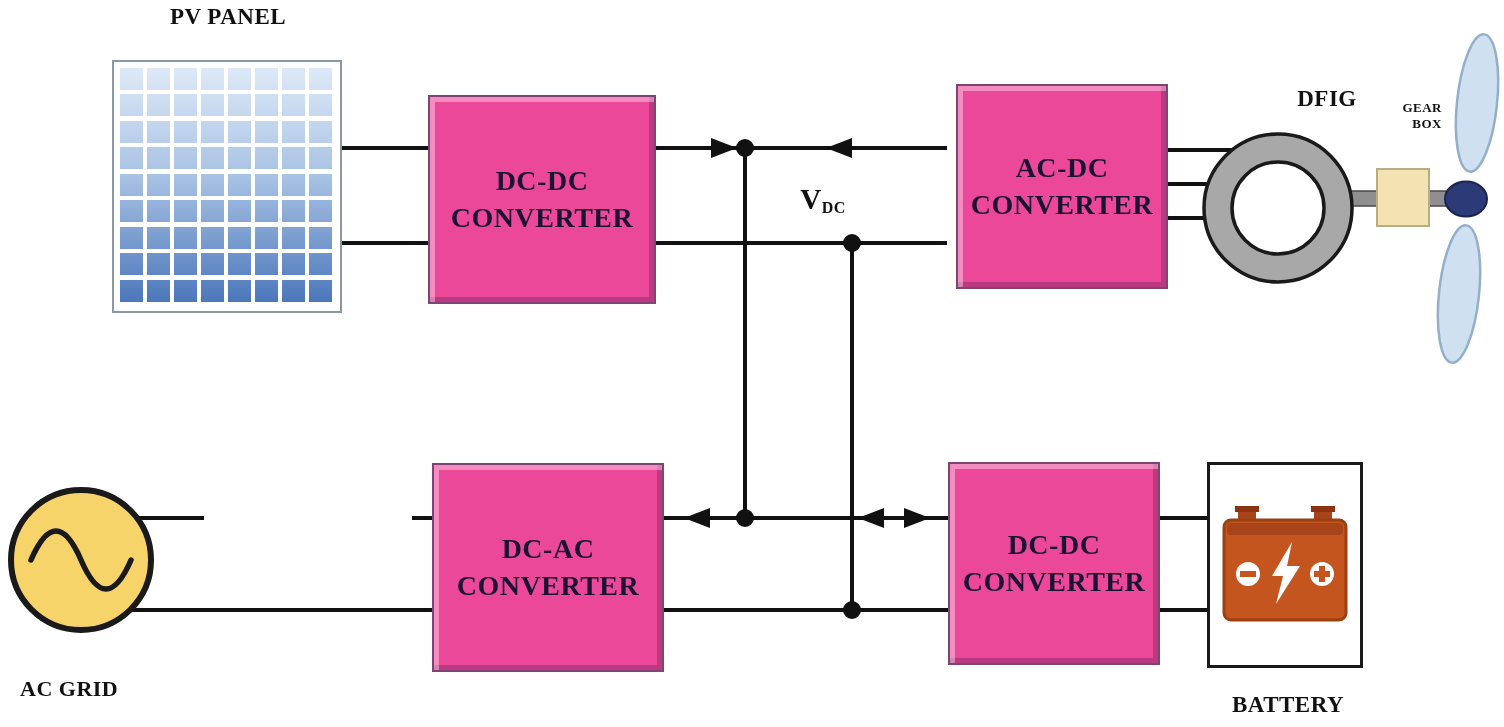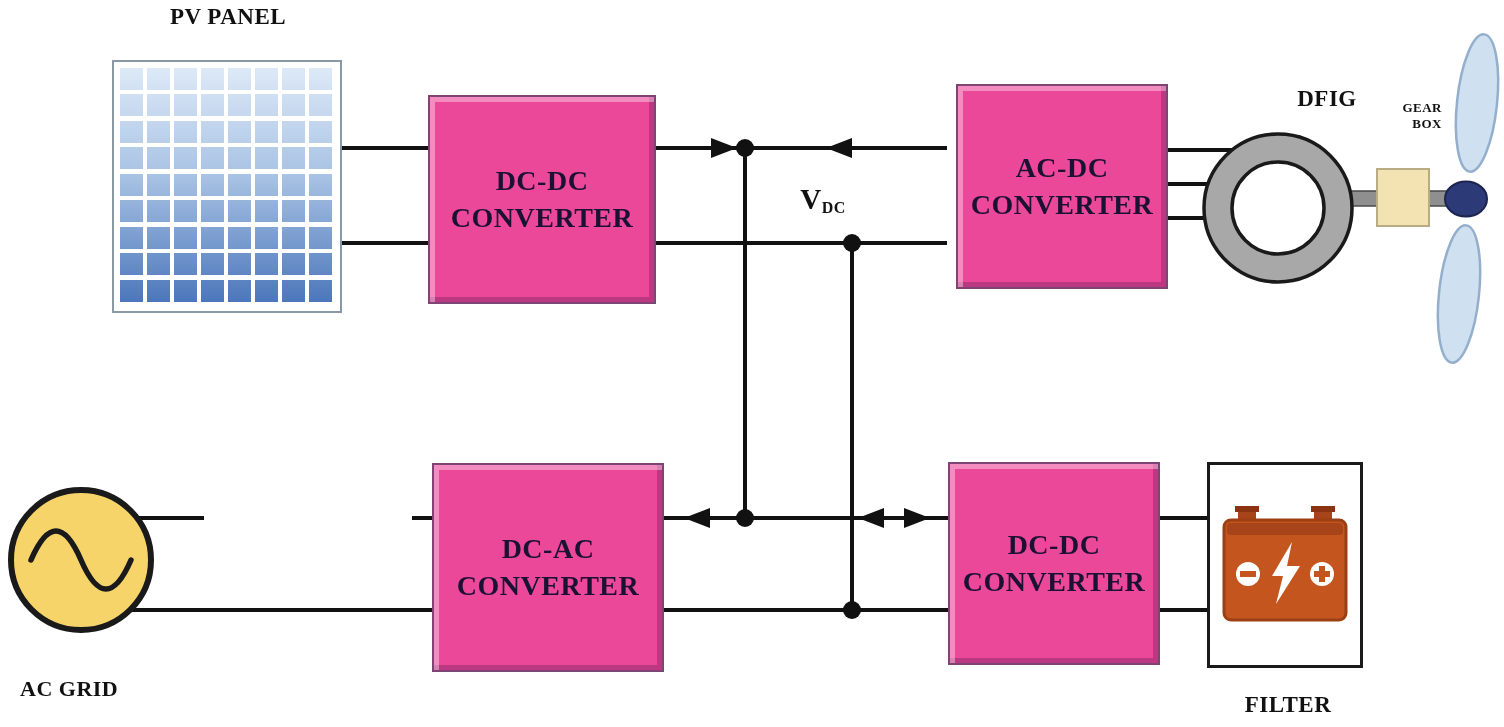--- a/index.html
+++ b/index.html
@@ -168,15 +168,15 @@
 
   <div class="lbl lbl-dfig">DFIG</div>
 
   <div class="lbl lbl-gear">
     <span>GEAR</span><br>
     <span>BOX</span>
   </div>
 
   <div class="lbl lbl-acgrid">AC GRID</div>
 
-  <div class="lbl lbl-battery">FILTER</div>
+  <div class="lbl lbl-battery">BATTERY</div>
 
 </div>
 
 </body></html>

